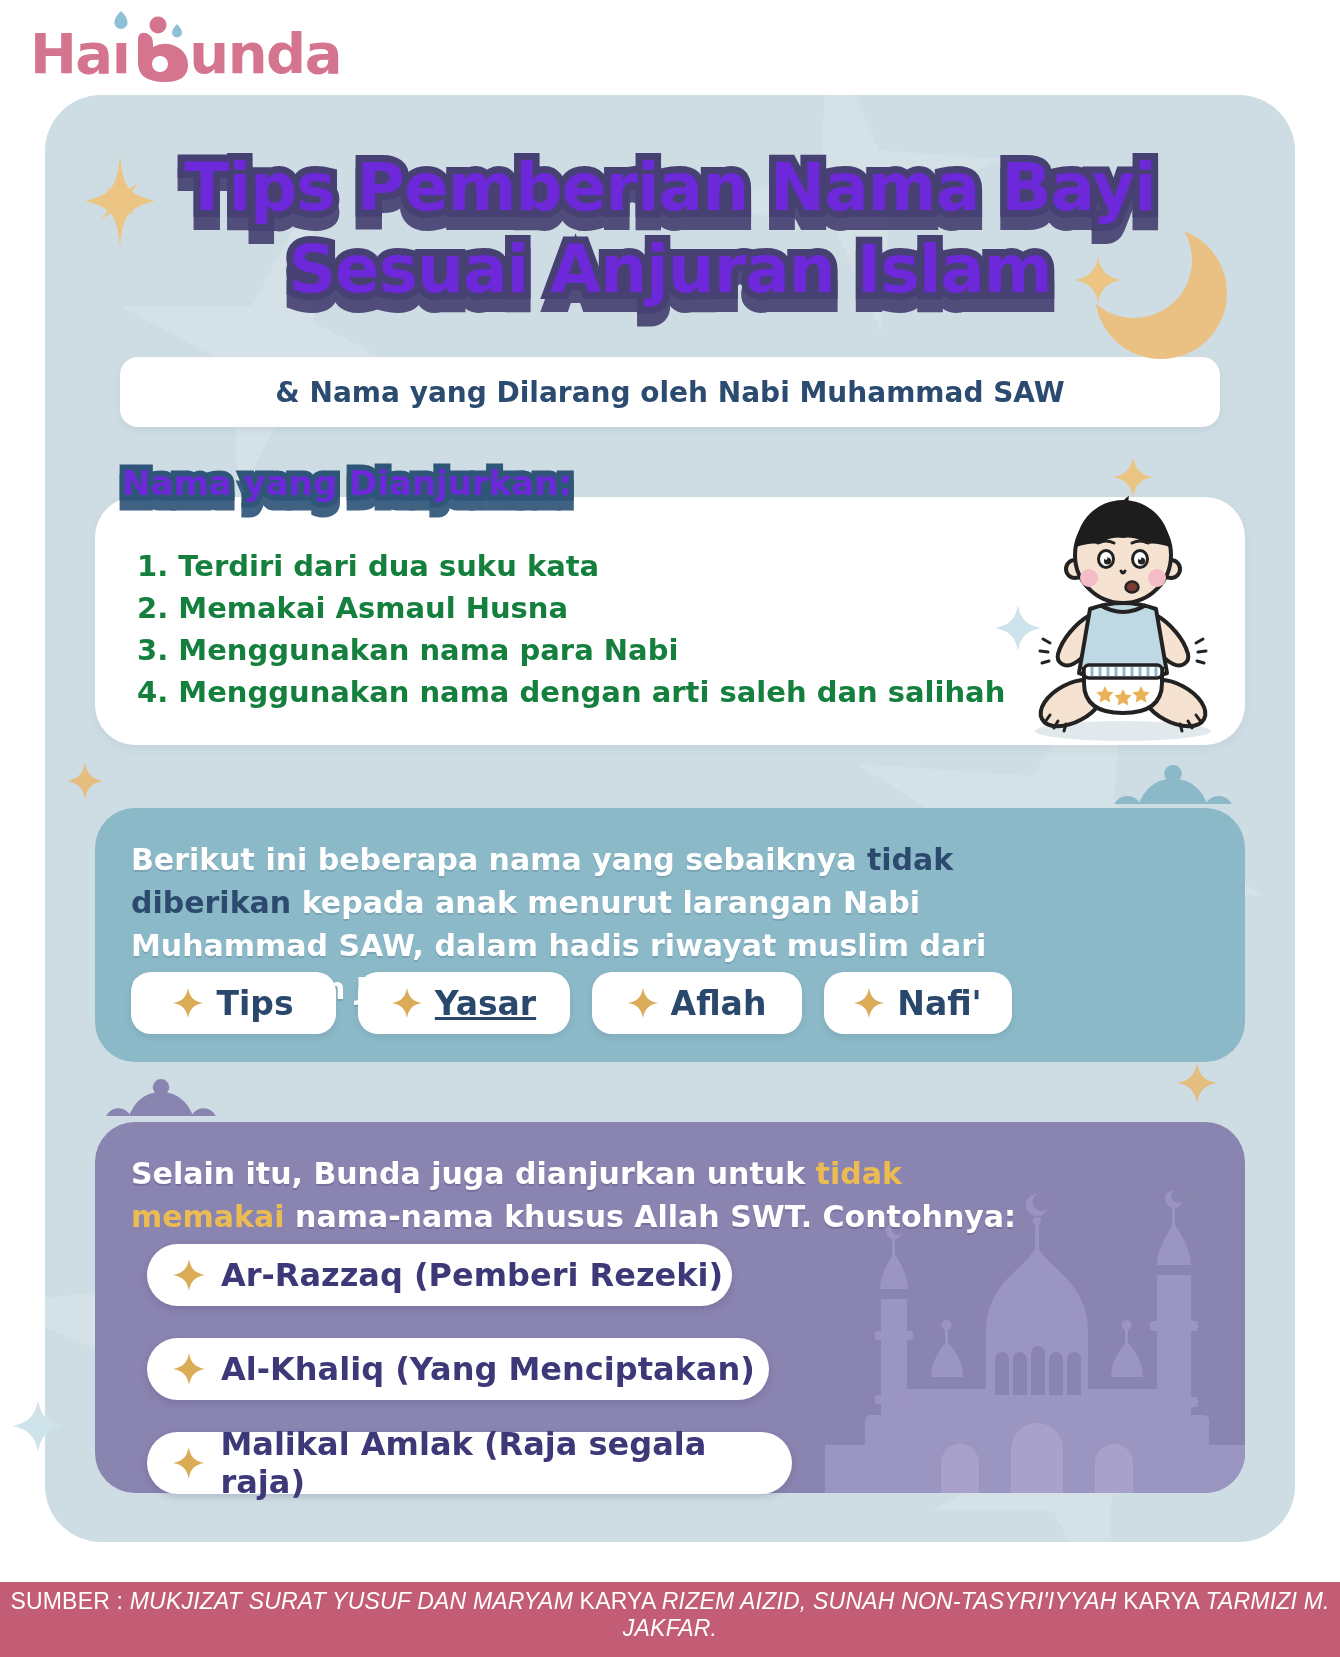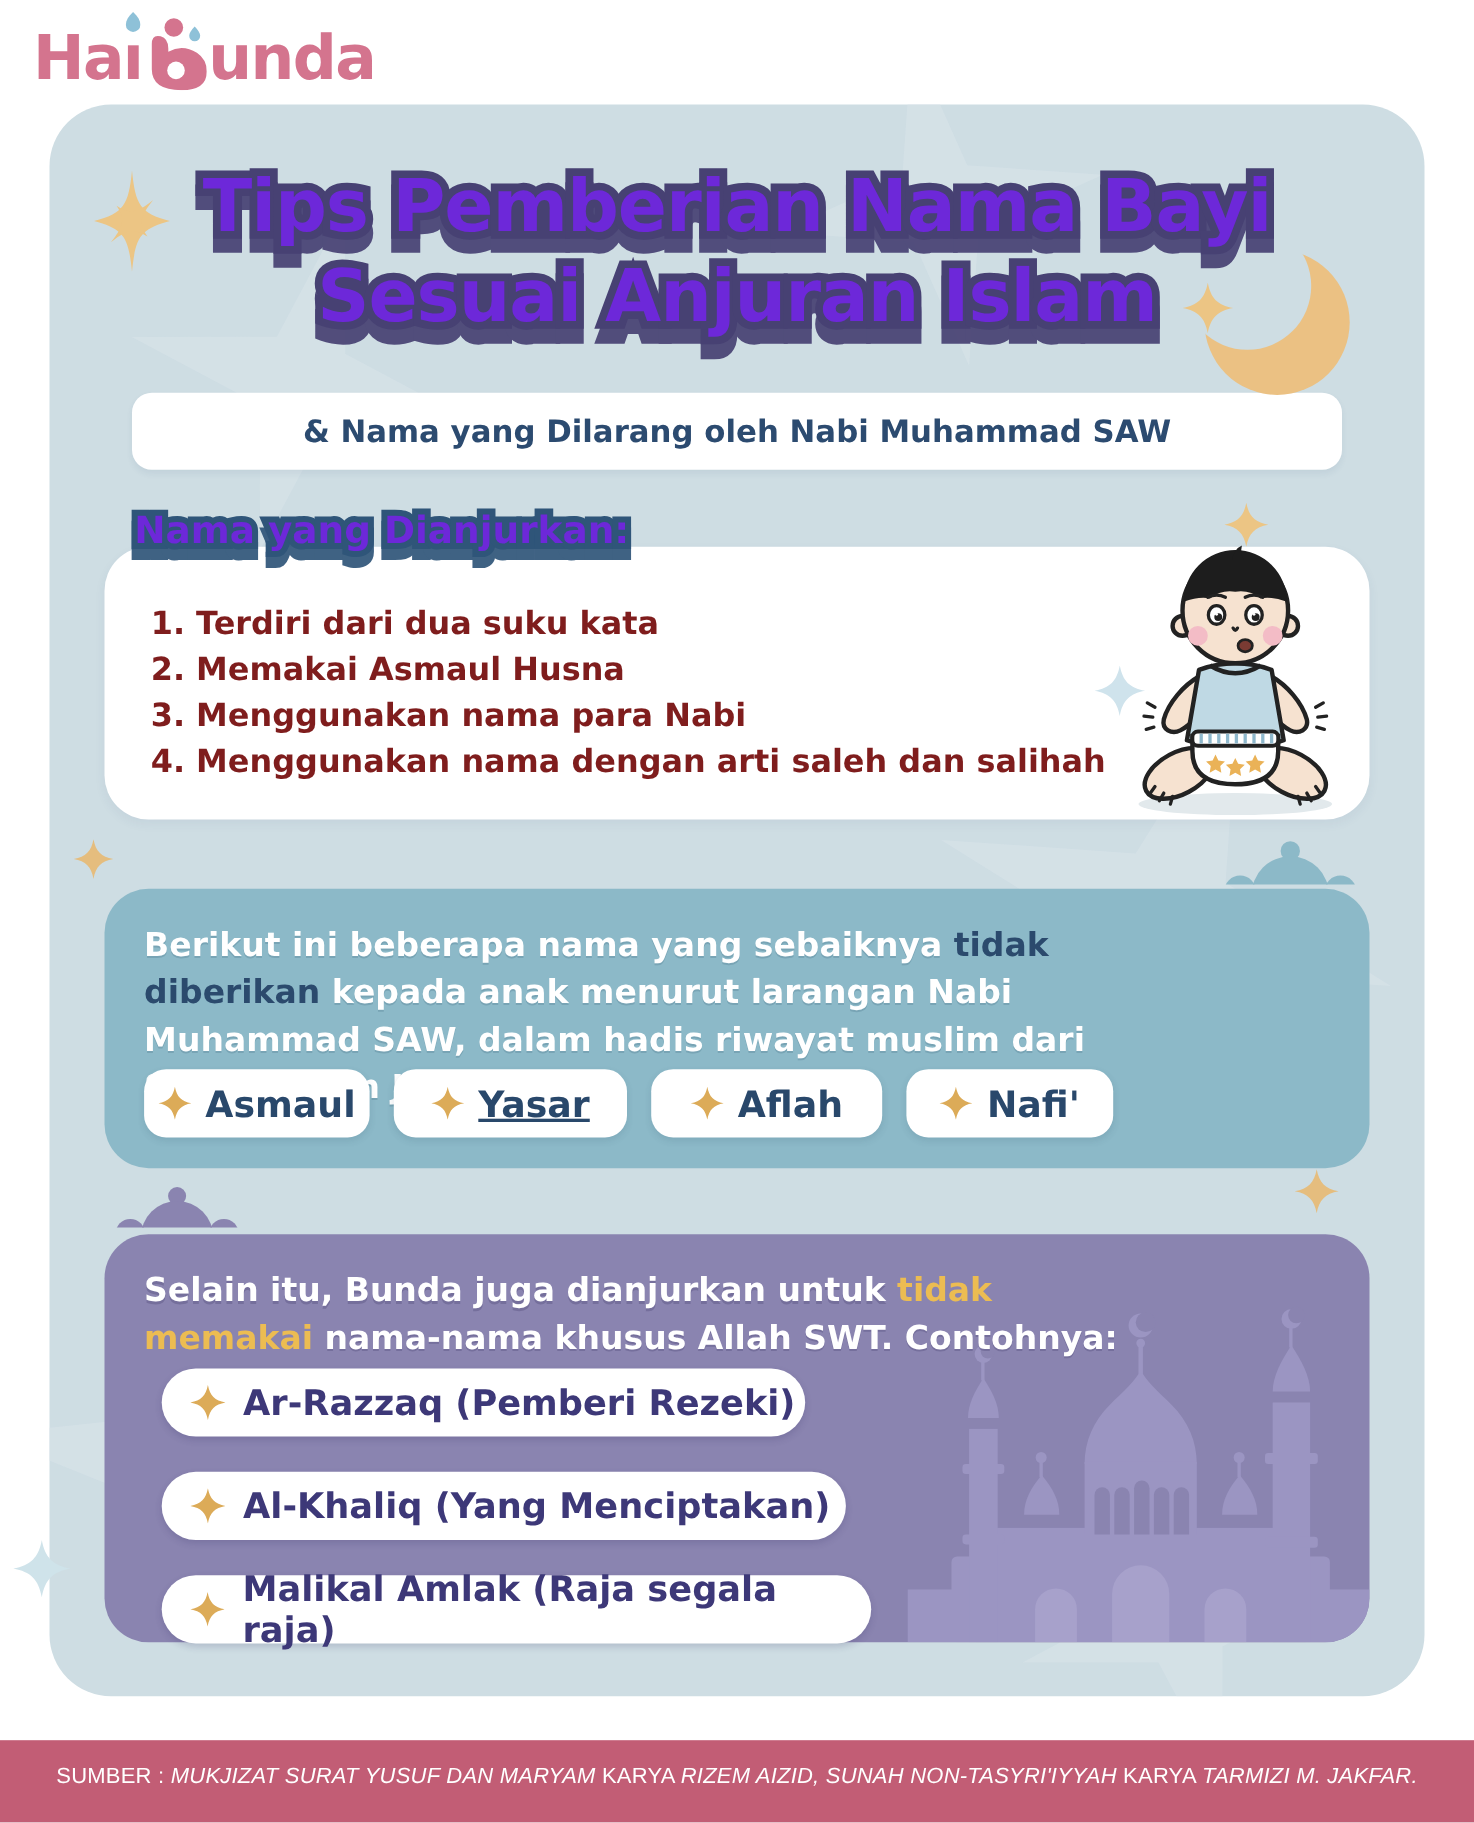--- a/index.html
+++ b/index.html
@@ -38,21 +38,21 @@
 
   
   .reco-heading { position:absolute; left:77px; top:368px; z-index:4;
                   font-family:"DejaVu Sans", sans-serif; font-weight:bold; font-size:34px; }
   .reco-heading .stroked::before, .reco-heading .stroked::after { -webkit-text-stroke:11px #2f5579; color:#2f5579; }
   .reco-heading .stroked::after { transform:translateY(10px); }
   .card { position:absolute; border-radius:40px; }
   .reco-card { left:50px; top:402px; width:1150px; height:248px; background:#ffffff; z-index:2;
                box-shadow:0 4px 10px rgba(44,75,112,.06); }
   .reco-list { position:absolute; left:42px; top:48px; list-style:none;
-               font-family:"DejaVu Sans", sans-serif; font-weight:bold; font-size:29px; line-height:42px; color:#7f1d1d; }
+               font-family:"DejaVu Sans", sans-serif; font-weight:bold; font-size:29px; line-height:42px; color:#15803d; }
   .baby { position:absolute; right:27px; bottom:2px; }
 
   
   .sparkle { position:absolute; }
   .sparkle svg { display:block; }
 
   
   .hadith-card { left:50px; top:713px; width:1150px; height:254px; background:#8cb9c8; z-index:2; }
   .dome { position:absolute; top:-44px; color:inherit; }
   .dome-teal { right:12px; width:120px; color:#8cb9c8; }
@@ -75,21 +75,21 @@
   .hl-gold { color:#ecbc52; text-shadow:none; }
   .pill-stack { position:absolute; left:52px; top:122px; display:flex; flex-direction:column; gap:32px; z-index:2; }
   .pill { background:#ffffff; border-radius:33px; height:62px; display:flex; align-items:center; gap:16px;
           padding-left:26px; font-family:"DejaVu Sans", sans-serif; font-weight:bold; font-size:32px; color:#3d3878;
           box-shadow:0 3px 7px rgba(47,40,92,.18); }
   .pill-0 { width:585px; } .pill-1 { width:622px; } .pill-2 { width:645px; }
 
   
   .footer { position:absolute; left:0; top:1582px; width:1340px; height:75px; background:#c25d75;
             color:#ffffff; text-align:center; }
-  .footer .line1 { margin-top:22px; font-size:20px; letter-spacing:.2px; }
+  .footer .line1 { margin-top:6px; font-size:23px; letter-spacing:.2px; }
   .footer .line2 { margin-top:5px; font-size:20px; }
   .footer i { font-style:italic; }
 </style>
 </head>
 <body>
 
 <div class="page">
 
   <div class="logo">
     <span>Ha</span>
@@ -240,21 +240,21 @@
           <circle cx="18" cy="58" r="18"></circle>
             <circle cx="132" cy="58" r="18"></circle>
         </g>
       </svg>
       <p class="section-text"><span>Berikut ini beberapa nama yang sebaiknya </span><span class="hl-navy">tidak diberikan</span><span> kepada anak menurut larangan Nabi Muhammad SAW, dalam hadis riwayat muslim dari Samurah bin Jundab RA:</span></p>
       <div class="chip-row">
         <div class="chip chip-0">
           <svg width="30" height="30" viewBox="0 0 26 26">
               <path d="M13,0 C14.5,8 18,11.5 26,13 C18,14.5 14.5,18 13,26 C11.5,18 8,14.5 0,13 C8,11.5 11.5,8 13,0 Z" fill="#dcab58"></path>
             </svg>
-          <span>Asmaul</span>
+          <span>Tips</span>
         </div>
         <div class="chip chip-1">
           <svg width="30" height="30" viewBox="0 0 26 26">
               <path d="M13,0 C14.5,8 18,11.5 26,13 C18,14.5 14.5,18 13,26 C11.5,18 8,14.5 0,13 C8,11.5 11.5,8 13,0 Z" fill="#dcab58"></path>
             </svg>
           <span>Yasar</span>
         </div>
         <div class="chip chip-2">
           <svg width="30" height="30" viewBox="0 0 26 26">
               <path d="M13,0 C14.5,8 18,11.5 26,13 C18,14.5 14.5,18 13,26 C11.5,18 8,14.5 0,13 C8,11.5 11.5,8 13,0 Z" fill="#dcab58"></path>

